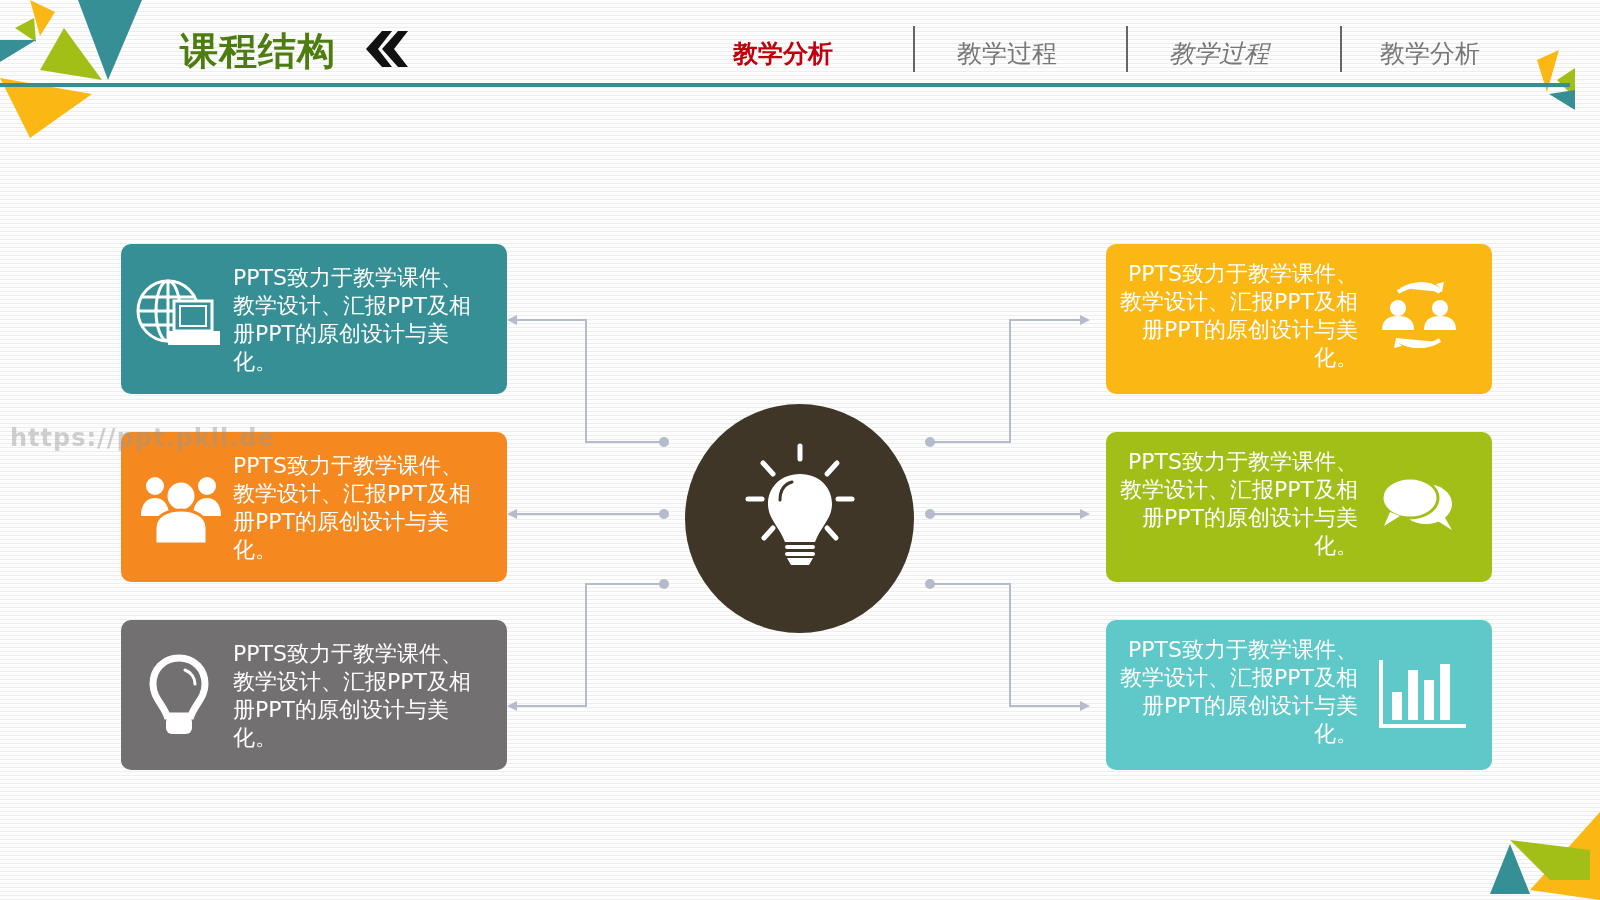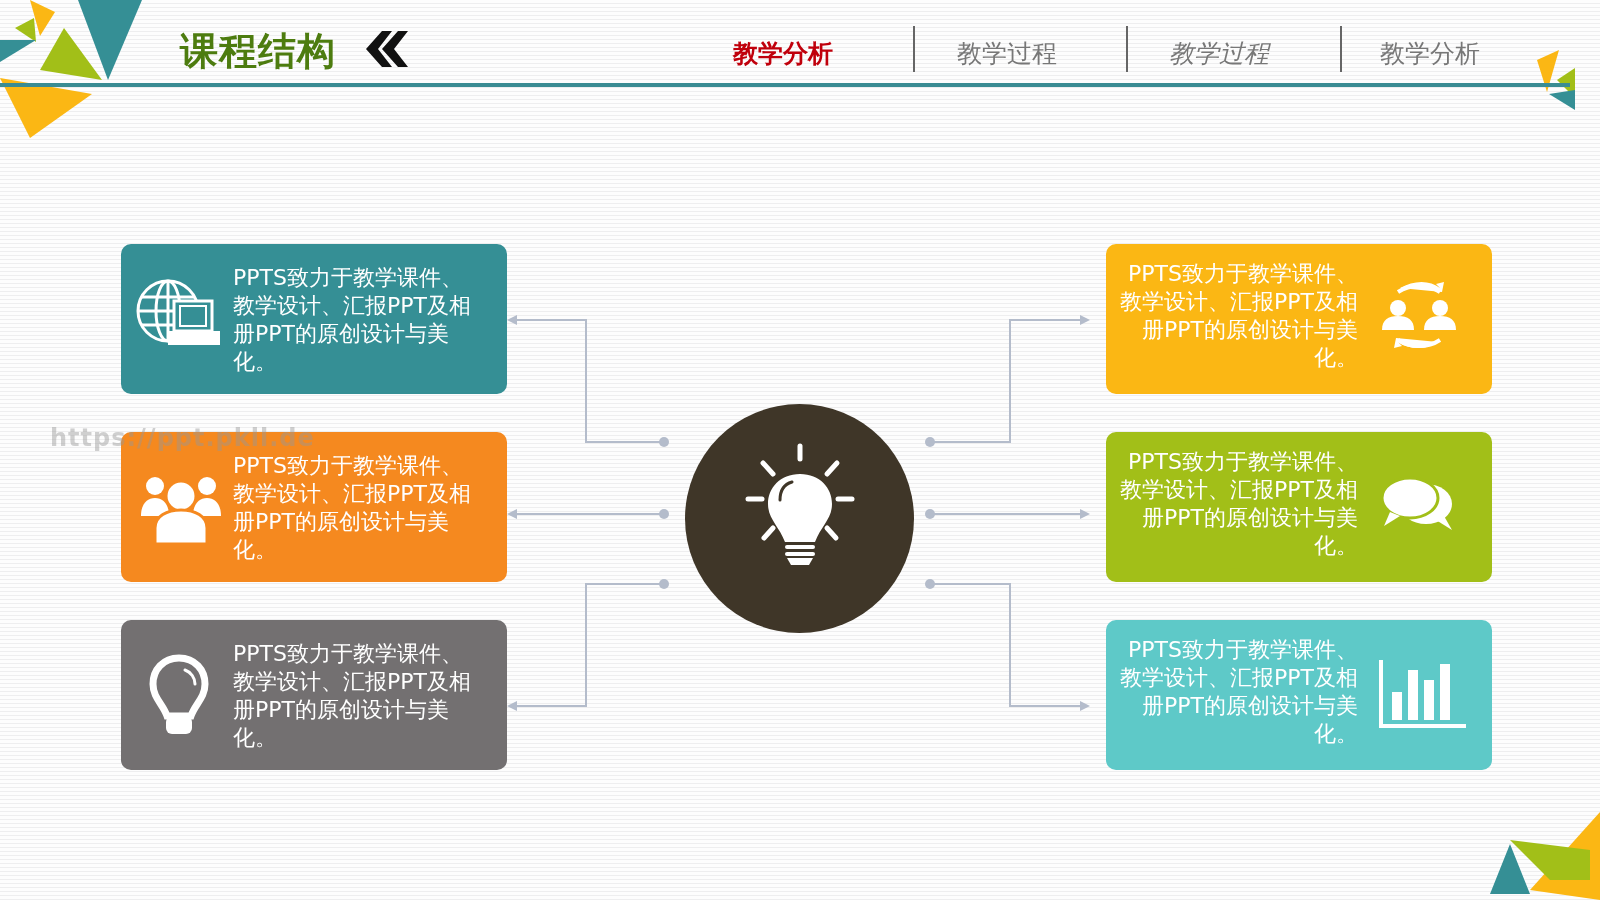--- a/index.html
+++ b/index.html
@@ -20,21 +20,21 @@
   .card {
     position:absolute; width:386px; height:150px; border-radius:10px;
     color:#ffffff; box-sizing:border-box;
   }
   .card .txt {
     position:absolute; font-size:22px; line-height:28px; width:250px;
   }
   .card.left .txt { left:112px; top:20px; text-align:left; }
   .card.right .txt { left:4px; top:16px; text-align:right; width:248px; }
   .card .ico { position:absolute; }
-  .watermark { position:absolute; left:10px; top:424px; font-size:24px; font-weight:bold; color:rgba(150,150,150,0.45); letter-spacing:1px;margin-left:40px; }
+  .watermark { position:absolute; left:10px; top:424px; font-size:24px; font-weight:bold; color:rgba(150,150,150,0.45); letter-spacing:1px; }
   .center-circle { position:absolute; left:685px; top:404px; width:229px; height:229px; border-radius:50%; background:#3f3628; }
 </style>
 </head>
 <body>
 
 <div class="abs deco" style="left:0;top:0;">
   <svg width="150" height="140" viewBox="0 0 150 140">
     <polygon points="30,0 55,12 40,36" fill="#fbb714"></polygon>
     <polygon points="15,28 34,18 36,42" fill="#a2bf18"></polygon>
     <polygon points="0,40 36,40 0,62" fill="#358f95"></polygon>

